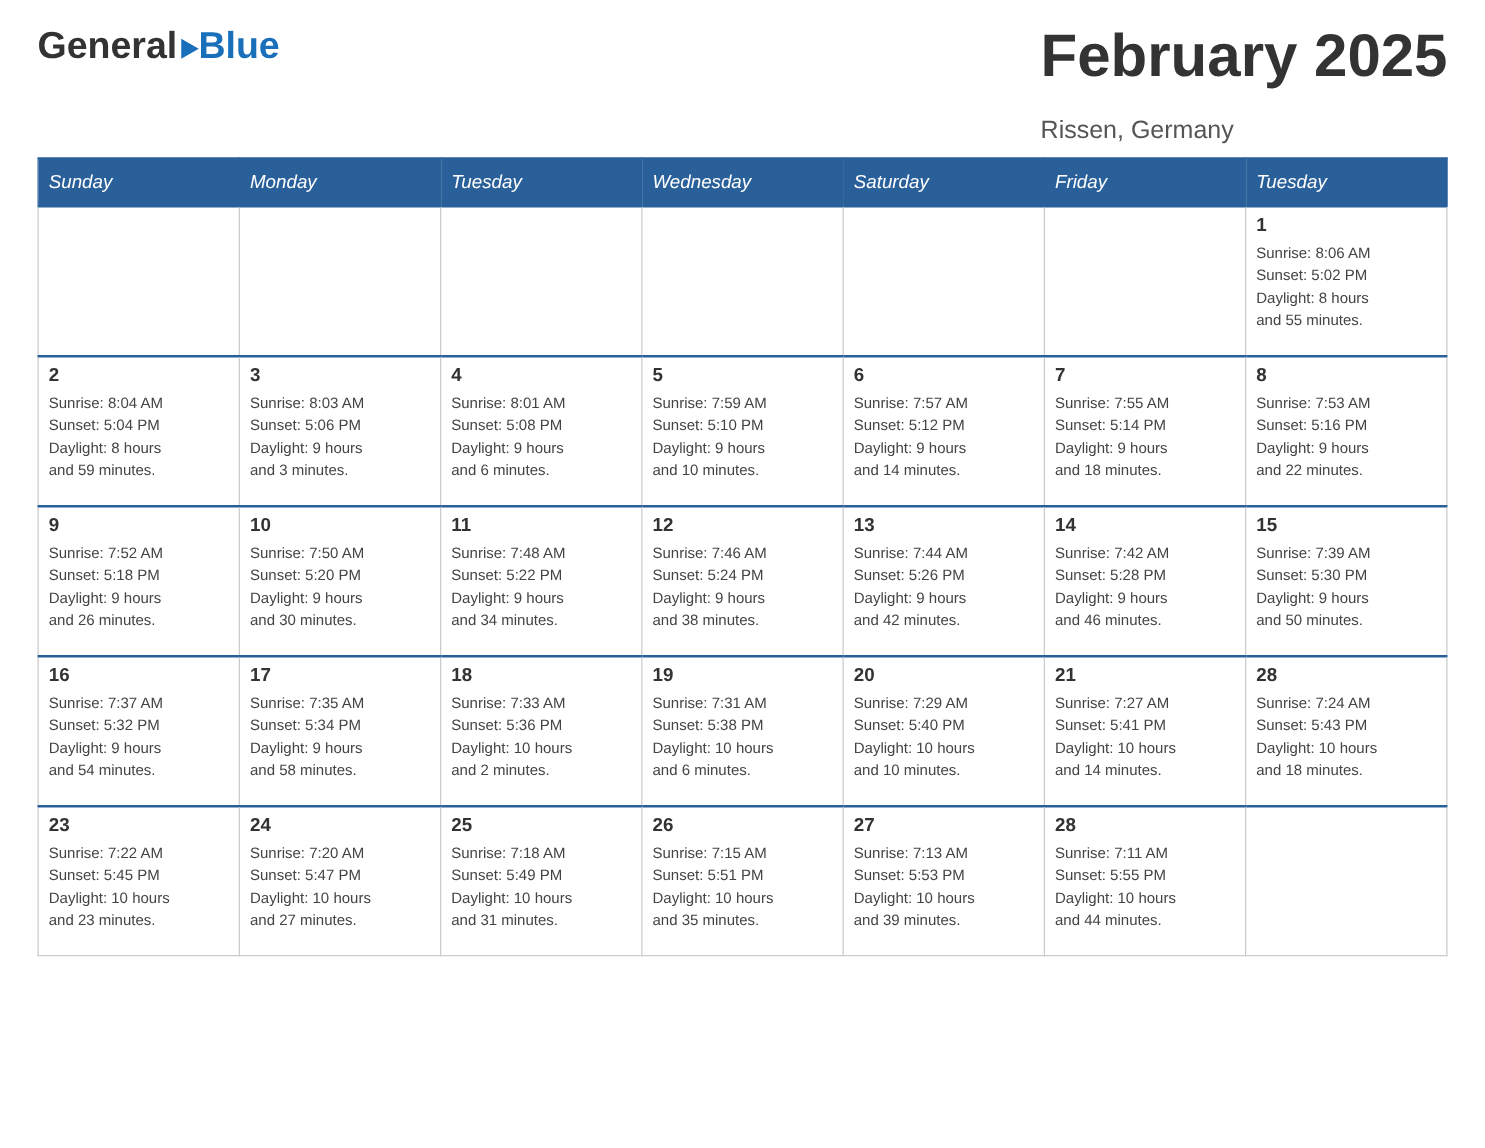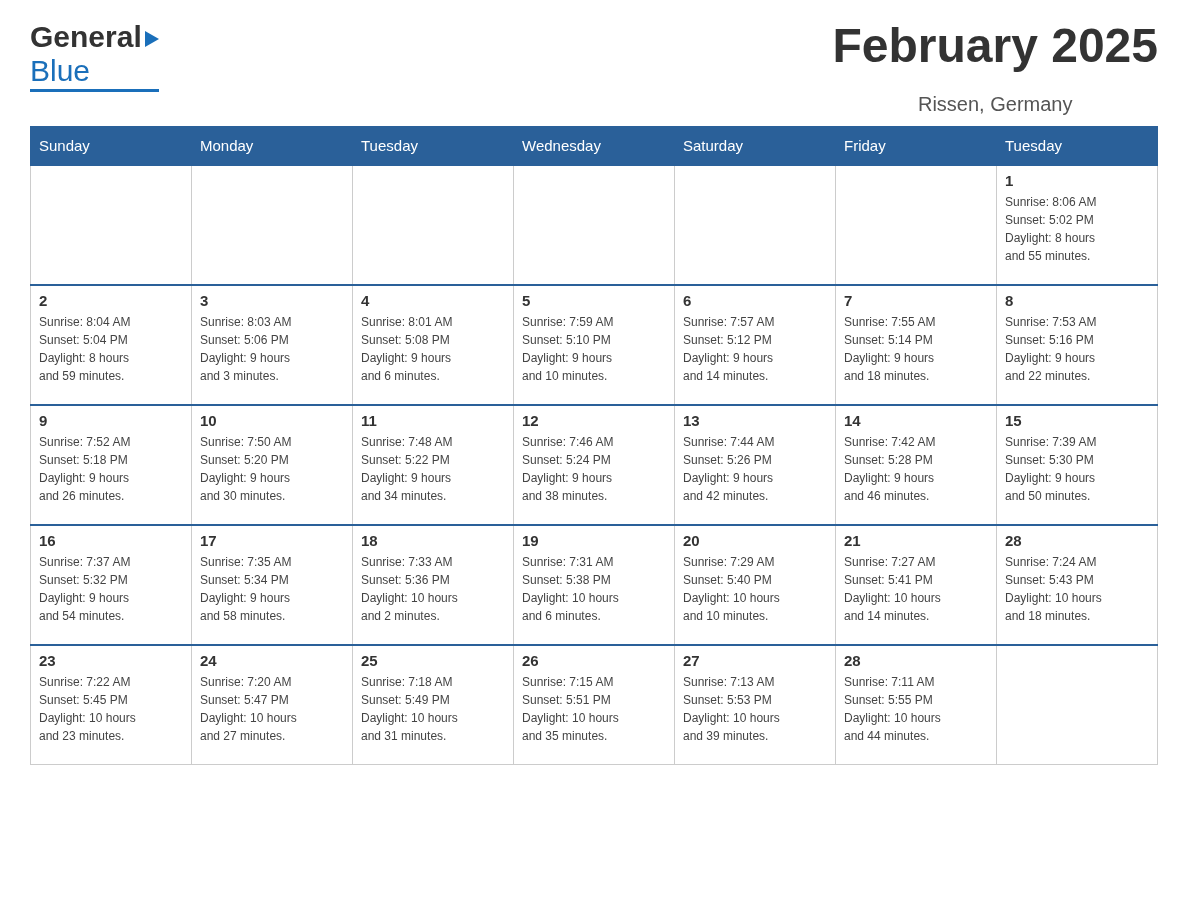--- a/index.html
+++ b/index.html
@@ -11,21 +11,21 @@
       min-height: 918px;
       padding: 20px 30px;
     }
     .header {
       display: flex;
       justify-content: space-between;
       align-items: flex-start;
       margin-bottom: 10px;
     }
     .title-section {
-      text-align: center;
+      text-align: left;
     }
     .month-title {
       font-size: 48px;
       font-weight: bold;
       color: #333;
       line-height: 1.1;
     }
     .location {
       font-size: 20px;
       color: #555;
@@ -37,20 +37,21 @@
       margin-top: 10px;
     }
     .calendar-table th {
       background-color: #2a6099;
       color: #fff;
       padding: 10px 8px;
       font-size: 15px;
       font-weight: normal;
       text-align: left;
       border: 1px solid #2a6099;
+      font-style: italic;
     }
     .calendar-table td {
       border: 1px solid #ccc;
       vertical-align: top;
       padding: 6px 8px;
       width: 14.28%;
       height: 120px;
     }
     .day-number {
       font-size: 15px;
@@ -65,21 +66,21 @@
       line-height: 1.5;
     }
     .empty-cell {
       background: #fff;
     }
     .week-row td {
       border-top: 2px solid #2a6099;
     }
     .logo-block {
       display: flex;
-      flex-direction: column;
+      flex-direction: row;
     }
     .logo-top-row {
       display: flex;
       align-items: center;
     }
     .logo-underline {
       height: 3px;
       background: #1a6fba;
       width: 100%;
       margin-top: 1px;
@@ -88,21 +89,21 @@
 </head>
 <body>
 
 <div class="header">
   <div class="logo-block">
     <div class="logo-top-row">
       <span style="font-size:30px;font-weight:bold;color:#333;">General</span>
       <span style="display:inline-block;width:0;height:0;border-left:14px solid #1a6fba;border-top:8px solid transparent;border-bottom:8px solid transparent;margin-left:3px;margin-top:4px;"></span>
     </div>
     <div style="display:flex;align-items:center;">
-      <span style="font-size:30px;font-weight:normal;color:#1a6fba;margin-right:4px;">Blue</span>
+      <span style="font-size:30px;font-weight:bold;color:#1a6fba;margin-right:4px;">Blue</span>
     </div>
     <div class="logo-underline"></div>
   </div>
   <div class="title-section">
     <div class="month-title">February 2025</div>
     <div class="location">Rissen, Germany</div>
   </div>
 </div>
 
 <table class="calendar-table">

